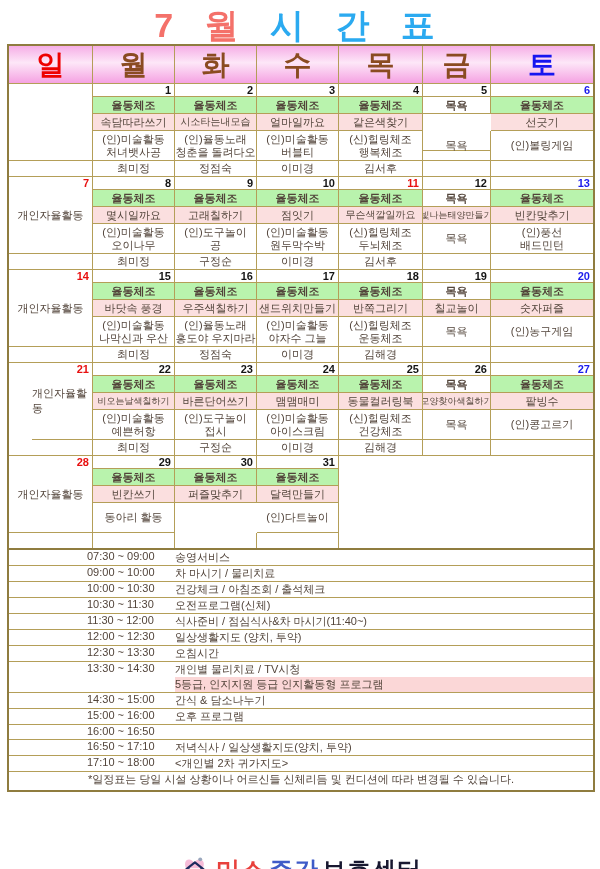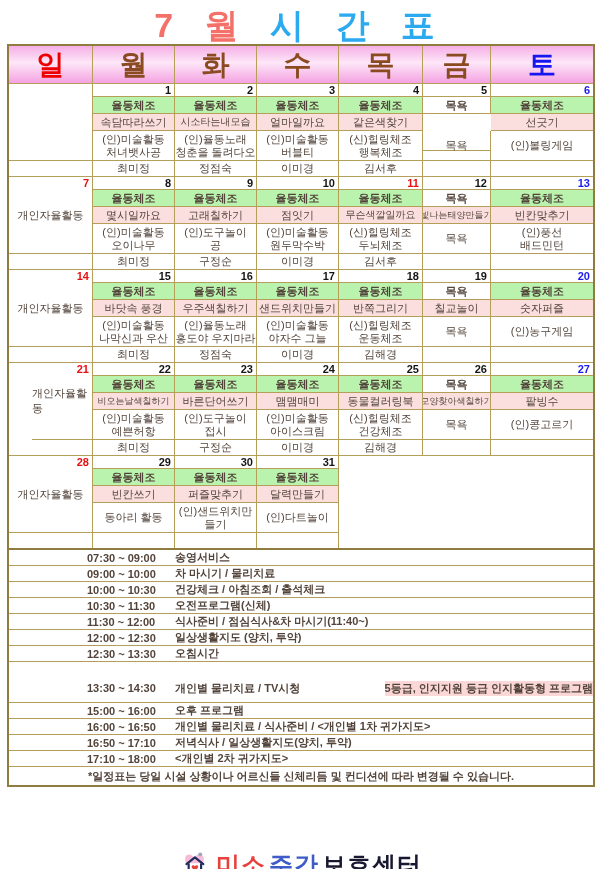--- a/index.html
+++ b/index.html
@@ -23,24 +23,24 @@
   .ex{background:var(--green);display:flex;align-items:center;justify-content:center;font-size:11px;font-weight:bold;}
   .ex.w{background:#ffffff;}
   .craft{background:var(--pink);display:flex;align-items:center;justify-content:center;font-size:11px;white-space:nowrap;}
   .act{display:flex;flex-direction:column;align-items:center;justify-content:center;font-size:11px;line-height:13px;text-align:center;}
   .teach{display:flex;align-items:center;justify-content:center;font-size:11px;}
   .sun{position:relative;}
   .sun .snum{position:absolute;top:0;right:3px;font-size:11px;font-weight:bold;}
   .sun .slabel{position:absolute;inset:0;display:flex;align-items:center;justify-content:center;font-size:11px;color:var(--ink);}
   .blank3{border-right:none;border-bottom:none;}
   .sched{margin-left:7px;width:584px;border:2px solid var(--bd-dark);border-top:none;box-sizing:content-box;}
-  .srow{display:flex;align-items:center;min-height:14px;border-bottom:1px solid var(--bd);font-size:11px;font-weight:bold;color:var(--ink);}
+  .srow{display:flex;align-items:flex-start;min-height:14px;border-bottom:1px solid var(--bd);font-size:11px;font-weight:normal;color:var(--ink);}
   .srow:last-child{border-bottom:none;}
   .stime{width:88px;margin-left:78px;flex:none;white-space:nowrap;}
-  .lines{flex:1;display:flex;flex-direction:row;}
+  .lines{flex:1;display:flex;flex-direction:column;}
   .line1,.sdesc{flex:1;display:flex;align-items:center;}
   .line2{background:var(--hl);display:flex;align-items:center;}
   .srow.note{min-height:18px;justify-content:center;text-align:center;}
   .brand{margin-top:62px;display:flex;align-items:center;justify-content:center;gap:3px;font-size:24px;font-weight:bold;letter-spacing:1px;}
   .brand .bicon{margin-right:3px;display:flex;}
 </style>
 </head>
 <body>
 
 <div class="title">
@@ -280,23 +280,20 @@
         <div class="cell num" style="grid-area: 1 / 2; color: rgb(20, 20, 20);">29</div>
         <div class="cell ex" style="grid-area: 2 / 2;">율동체조</div>
         <div class="cell craft" style="grid-area: 3 / 2;">빈칸쓰기</div>
         <div class="cell act" style="grid-area: 4 / 2;">
           <div class="">동아리 활동</div>
         </div>
         <div class="cell teach r5" style="grid-area: 5 / 2;"></div>
         <div class="cell num" style="grid-area: 1 / 3; color: rgb(20, 20, 20);">30</div>
         <div class="cell ex" style="grid-area: 2 / 3;">율동체조</div>
         <div class="cell craft" style="grid-area: 3 / 3;">퍼즐맞추기</div>
-        <div class="cell act" style="grid-area: 4 / 3;">
-          <div class="">(인)샌드위치만들기</div>
-        </div>
         <div class="cell teach r5" style="grid-area: 5 / 3;"></div>
         <div class="cell num" style="grid-area: 1 / 4; color: rgb(20, 20, 20);">31</div>
         <div class="cell ex" style="grid-area: 2 / 4;">율동체조</div>
         <div class="cell craft" style="grid-area: 3 / 4;">달력만들기</div>
         <div class="cell act" style="grid-area: 4 / 4;">
           <div class="">(인)다트놀이</div>
         </div>
         <div class="cell teach r5" style="grid-area: 5 / 4;"></div>
         <div class="cell blank3" style="grid-area: 1 / 5 / 6 / 8;"></div>
       </div>
@@ -325,34 +322,37 @@
       <div class="sdesc">식사준비 / 점심식사&amp;차 마시기(11:40~)</div>
     </div>
     <div class="srow">
       <div class="stime">12:00 ~ 12:30</div>
       <div class="sdesc">일상생활지도 (양치, 투약)</div>
     </div>
     <div class="srow">
       <div class="stime">12:30 ~ 13:30</div>
       <div class="sdesc">오침시간</div>
     </div>
-    <div class="srow dbl" style="min-height: 28px; margin-top: 12px;">
+    <div class="srow dbl" style="min-height: 28px;">
       <div class="stime">13:30 ~ 14:30</div>
       <div class="lines">
         <div class="line1">개인별 물리치료 / TV시청</div>
         <div class="line2">5등급, 인지지원 등급 인지활동형 프로그램</div>
       </div>
     </div>
     <div class="srow">
+      <div class="stime">14:30 ~ 15:00</div>
+      <div class="sdesc">간식 &amp; 담소나누기</div>
+    </div>
+    <div class="srow">
       <div class="stime">15:00 ~ 16:00</div>
       <div class="sdesc">오후 프로그램</div>
     </div>
     <div class="srow">
       <div class="stime">16:00 ~ 16:50</div>
-      <div class="sdesc">개인별 물리치료 / 식사준비 / &lt;개인별 1차 귀가지도&gt;</div>
     </div>
     <div class="srow">
       <div class="stime">16:50 ~ 17:10</div>
       <div class="sdesc">저녁식사 / 일상생활지도(양치, 투약)</div>
     </div>
     <div class="srow">
       <div class="stime">17:10 ~ 18:00</div>
       <div class="sdesc">&lt;개인별 2차 귀가지도&gt;</div>
     </div>
     <div class="srow note">*일정표는 당일 시설 상황이나 어르신들 신체리듬 및 컨디션에 따라 변경될 수 있습니다.</div>

